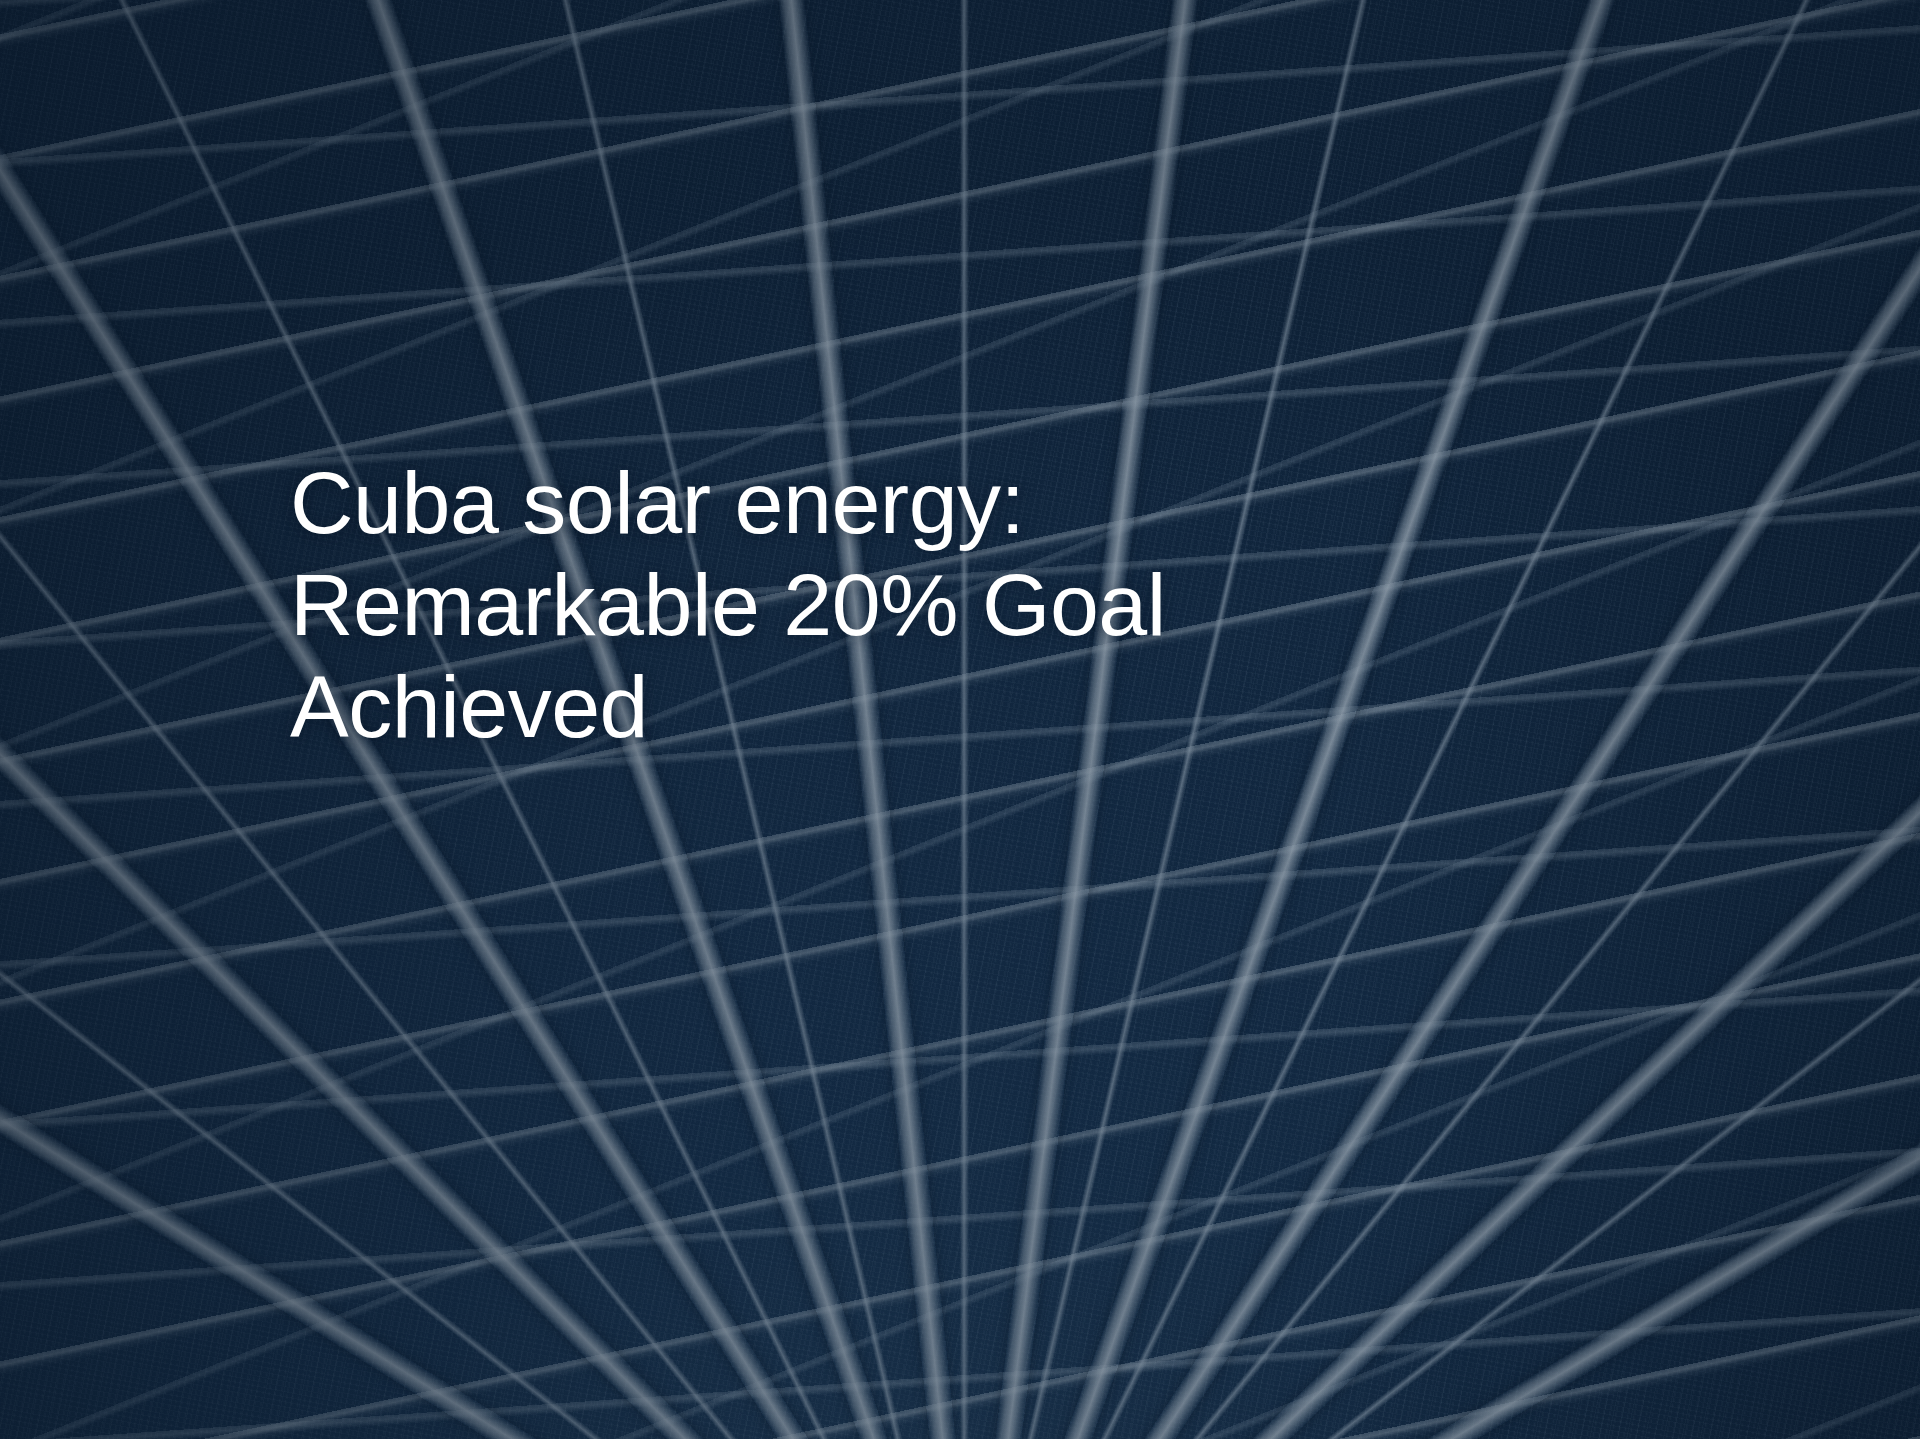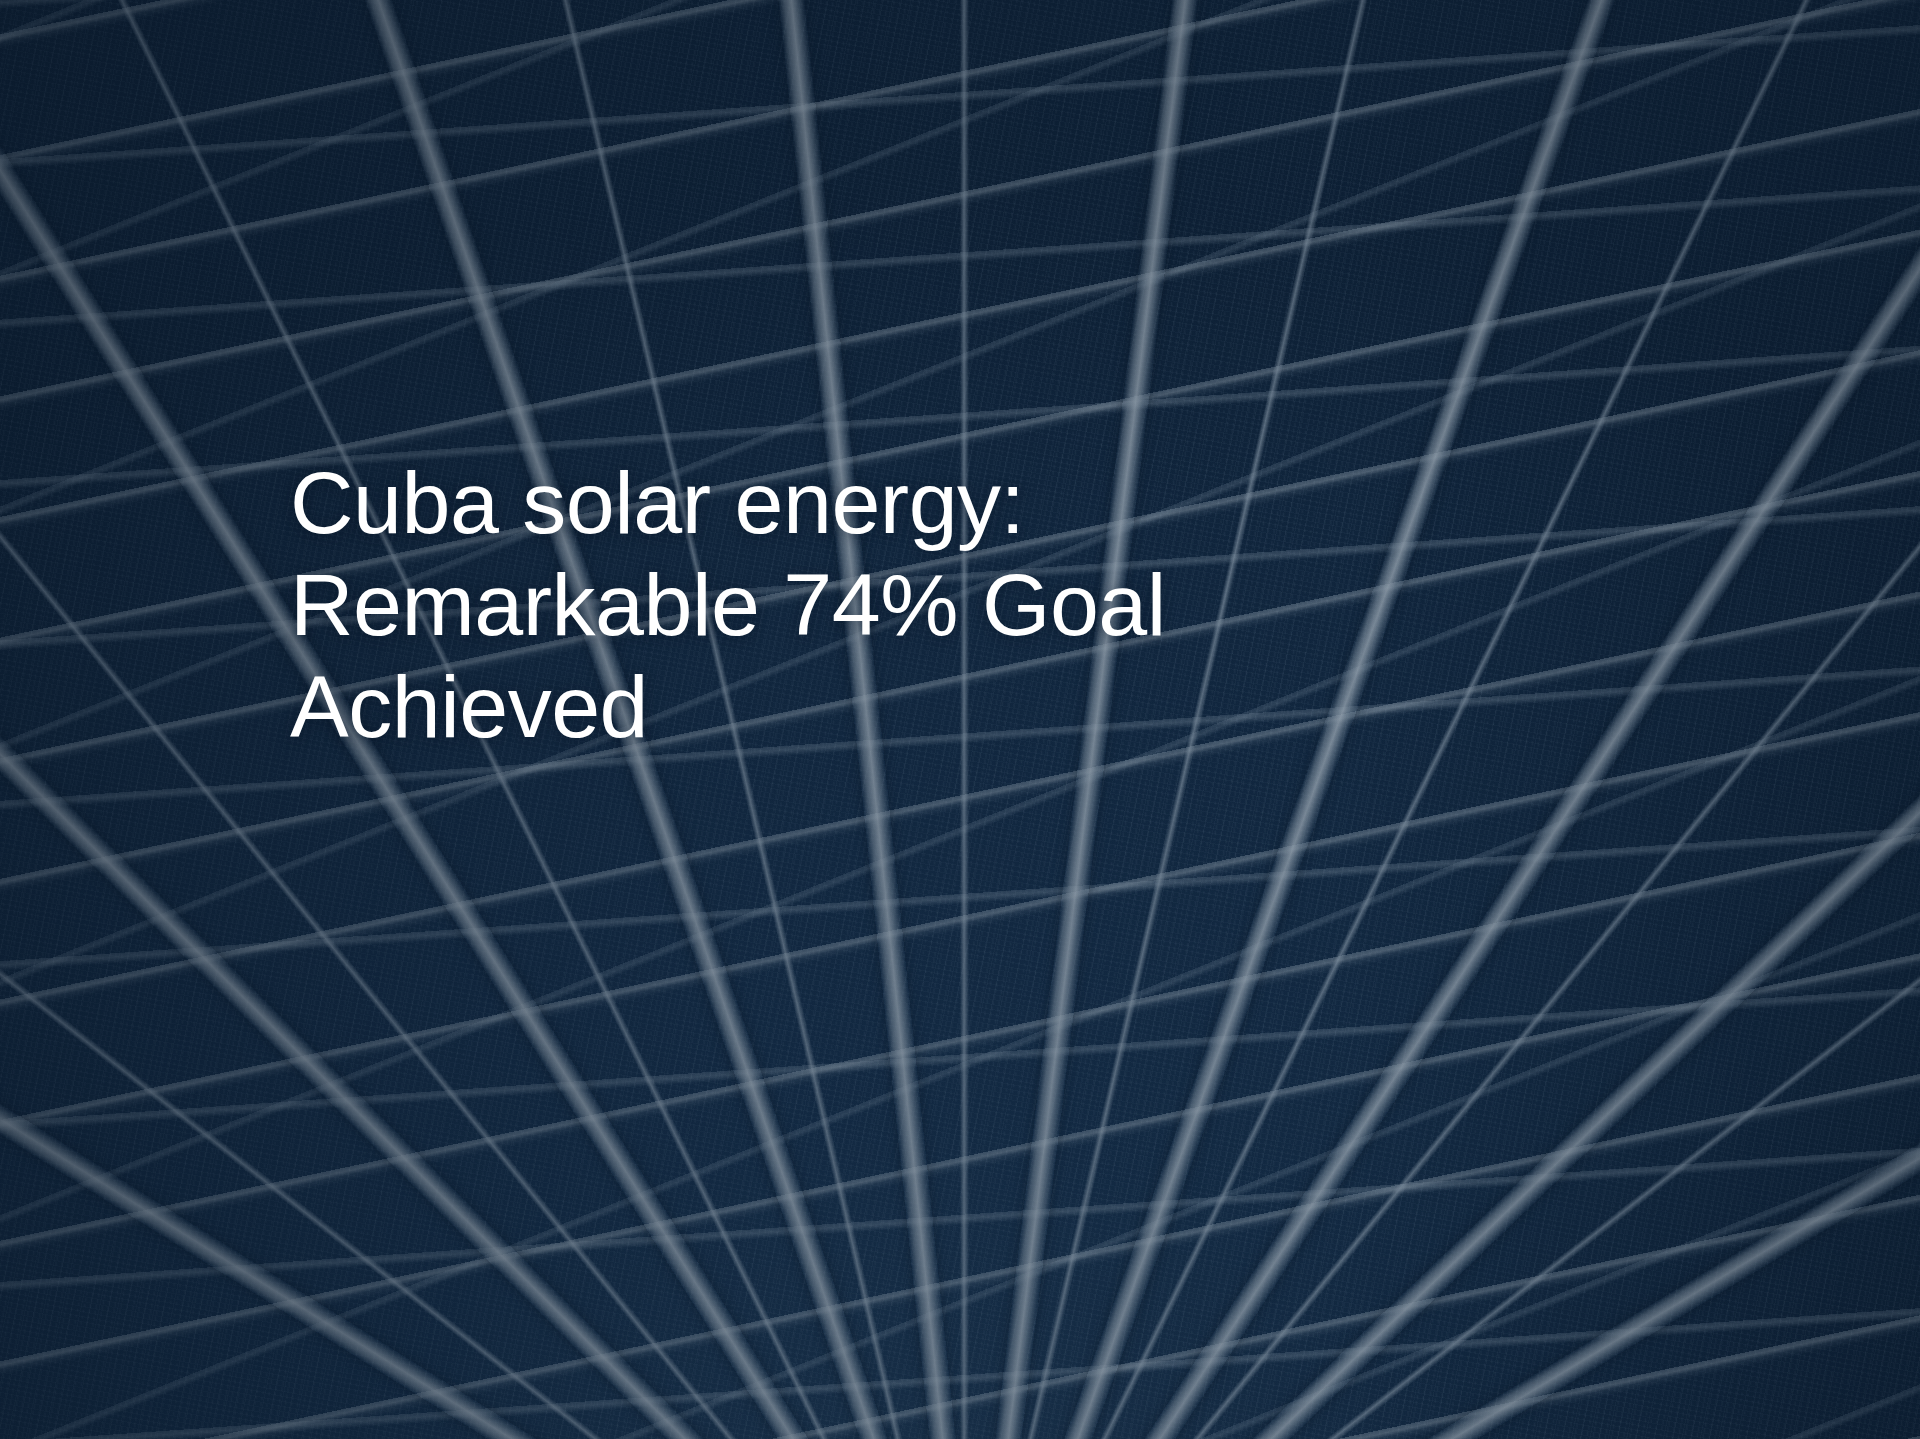--- a/index.html
+++ b/index.html
@@ -186,16 +186,16 @@
       <div class="ray" style="transform: rotate(46deg)"></div>
       <div class="ray thin" style="transform: rotate(52deg)"></div>
       <div class="ray" style="transform: rotate(59deg)"></div>
     </div>
 
   </div>
 
   <div id="tint"></div>
 
   <div id="headline-block">
-    <h1 id="headline">Cuba solar energy: Remarkable 74% Goal Achieved</h1>
+    <h1 id="headline">Cuba solar energy: Remarkable 20% Goal Achieved</h1>
   </div>
 
 </div>
 
 </body></html>

